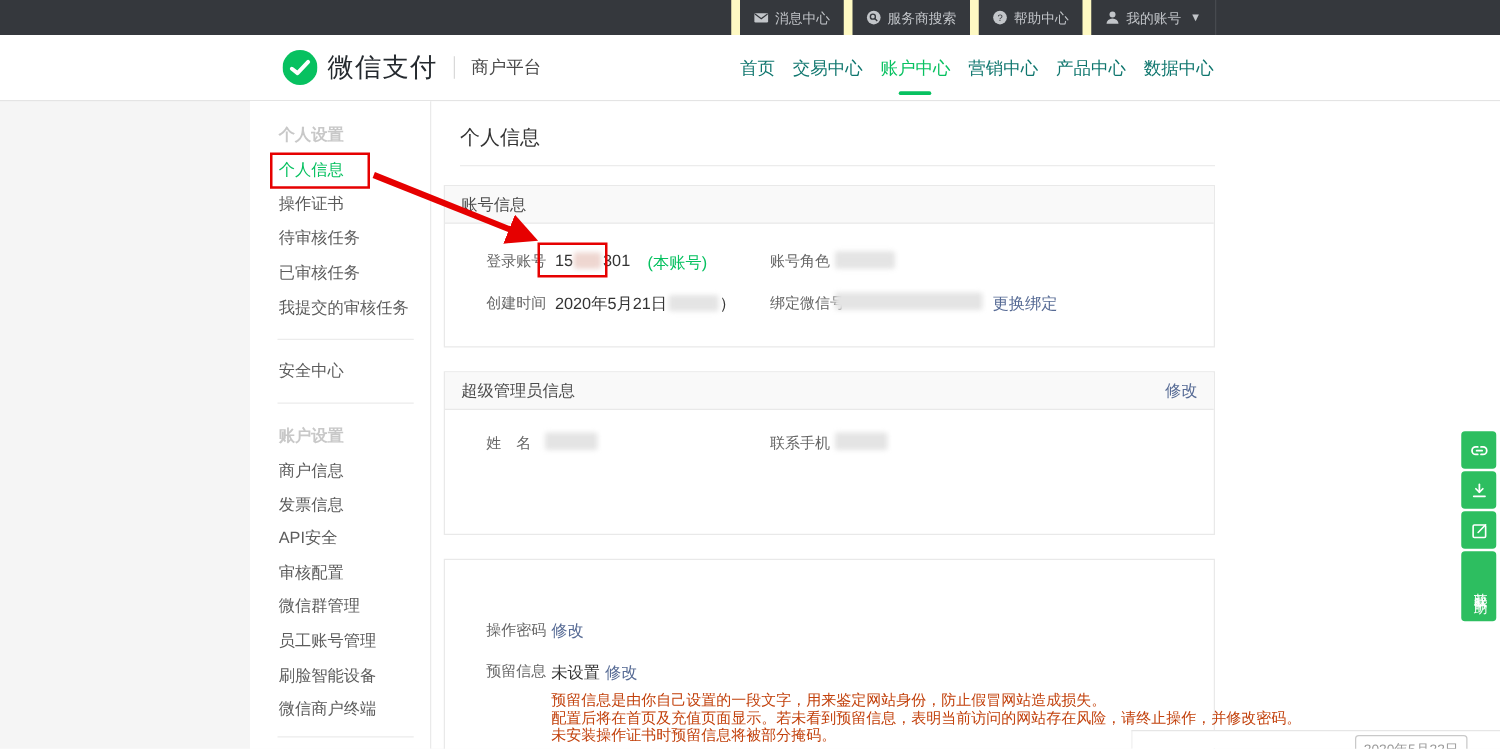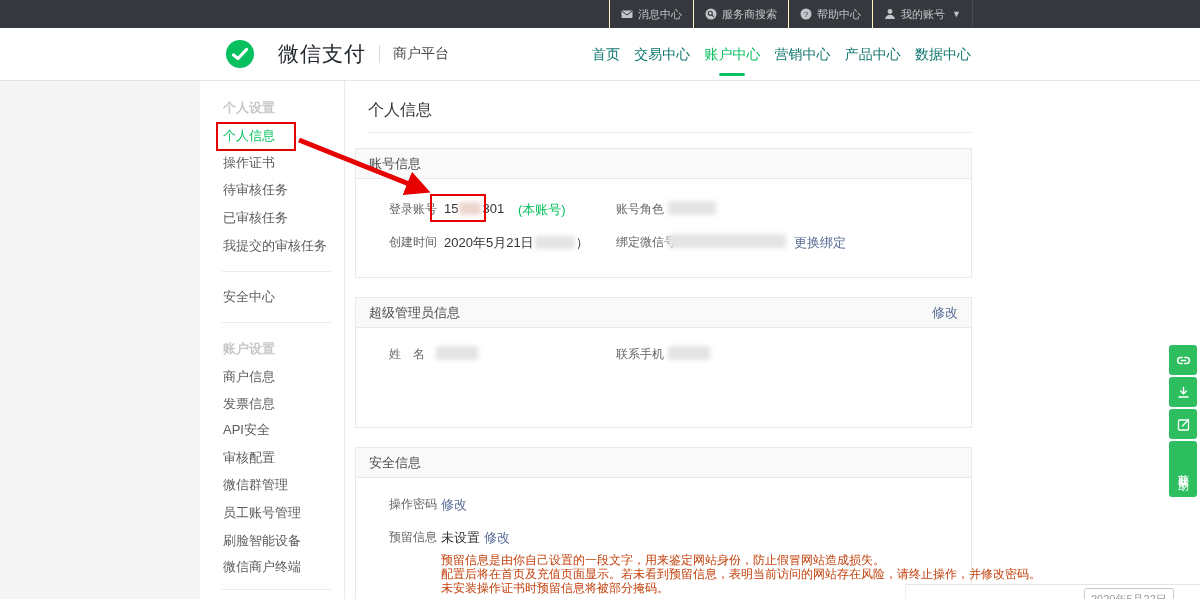--- a/index.html
+++ b/index.html
@@ -3,30 +3,30 @@
 <meta charset="utf-8">
 <style>
   * { margin:0; padding:0; box-sizing:border-box; }
   html,body { width:1200px; height:599px; overflow:hidden; }
   body { position:relative; background:#f5f5f5; font-family:"Liberation Sans","DejaVu Sans",sans-serif; }
 
   
   .topbar { position:absolute; top:0; left:0; right:0; height:28px; background:#35383d;
     display:flex; justify-content:flex-end; padding-right:227px; }
   .topbar-item { display:flex; align-items:center; gap:5px; color:#c2c5c9; font-size:11px;
-    padding:0 11px; border-left:1px solid #fef9c3; cursor:pointer; }
+    padding:0 11px; border-left:7px solid #fef9c3; cursor:pointer; }
   .topbar-item:last-child { border-right:1px solid #474a4f; }
   .topbar-item svg { display:block; }
   .caret { font-size:9px; color:#c2c5c9; margin-left:2px; }
 
   
   .header { position:absolute; top:28px; left:0; right:0; height:53px; background:#fff;
     border-bottom:1px solid #e4e4e4; }
   .logo-group { position:absolute; left:226px; top:12px; display:flex; align-items:center; }
-  .logo-text { font-size:21px; color:#24292e; margin-left:24px; letter-spacing:1px; }
+  .logo-text { font-size:21px; color:#24292e; margin-left:8px; letter-spacing:1px; }
   .logo-sep { width:1px; height:18px; background:#d9d9d9; margin:0 13px; }
   .portal-text { font-size:14px; color:#4a4a4a; }
   .nav { position:absolute; left:592px; width:379px; top:0; height:53px;
     display:flex; justify-content:space-between; align-items:center; }
   .nav-item { position:relative; font-size:14px; color:#0f766e; cursor:pointer; white-space:nowrap; }
   .nav-item.active { color:#07C160; }
   .nav-item.active::after { content:""; position:absolute; left:50%; transform:translateX(-50%);
     bottom:-12px; width:26px; height:3px; background:#07C160; border-radius:2px; }
 
   
@@ -188,23 +188,20 @@
     </div>
     <div class="row" style="top:48px">
       <span class="lbl" style="left:33px">姓　名</span>
       <span class="blur" style="left:80px;width:42px"></span>
       <span class="lbl" style="left:260px">联系手机</span>
       <span class="blur" style="left:312px;width:42px"></span>
     </div>
   </div>
 
   <div class="card" style="top:366px;height:170px">
-    <div class="card-header">
-      <span>安全信息</span>
-    </div>
     <div class="row" style="top:48px">
       <span class="lbl" style="left:33px">操作密码</span>
       <span class="link" style="left:85px">修改</span>
     </div>
     <div class="row" style="top:81px">
       <span class="lbl" style="left:33px">预留信息</span>
       <span class="val" style="left:85px">未设置</span>
       <span class="link" style="left:128px">修改</span>
     </div>
     <div class="desc" style="top:105px">

